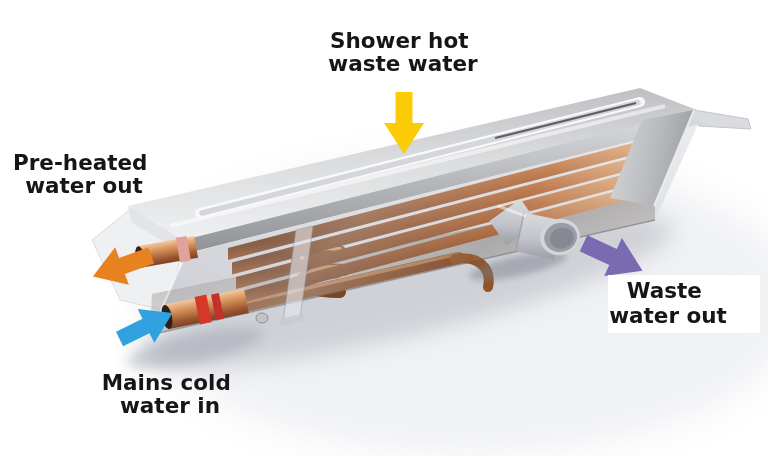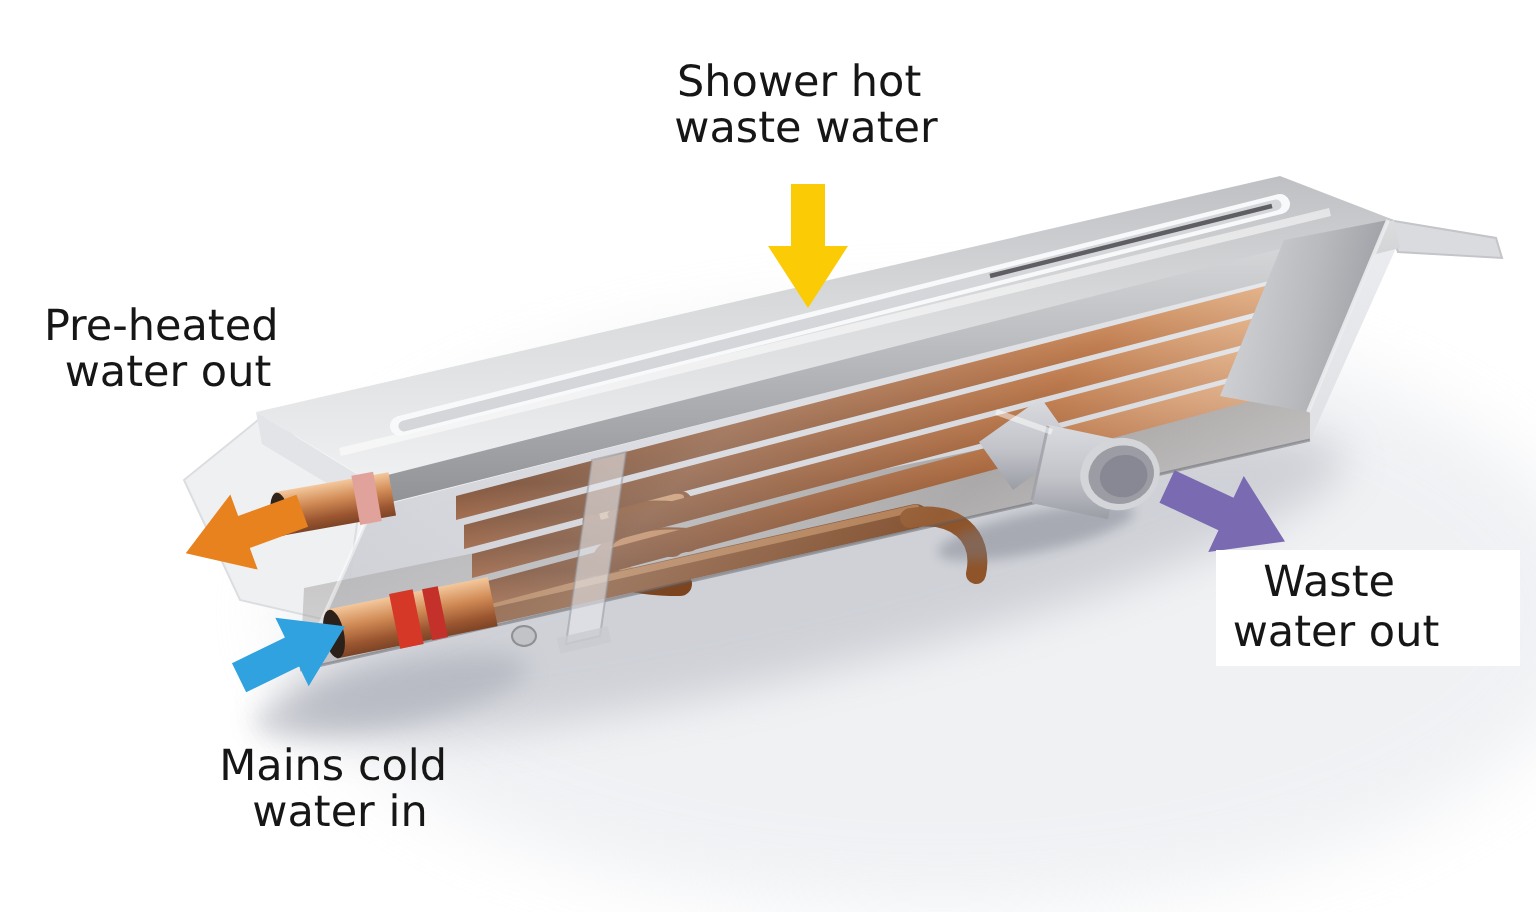--- a/index.html
+++ b/index.html
@@ -1,17 +1,17 @@
 <!DOCTYPE html>
 <html><head>
 <meta charset="utf-8">
 <style>
   html,body{margin:0;padding:0;background:#ffffff;}
   .stage{position:relative;width:768px;height:456px;background:#c2410c;overflow:hidden;
-         font-family:"DejaVu Sans", sans-serif;}
+         font-family:"DejaVu Sans", sans-serif;font-weight:bold;}
   svg{position:absolute;left:0;top:0;}
   .lbl{font-family:"DejaVu Sans", sans-serif;font-size:21.5px;fill:#161616;}
 </style>
 </head>
 <body>
 
 <div class="stage">
 <svg width="768" height="460" viewBox="0 0 768 460">
   <defs>
     <filter id="blur20" x="-40%" y="-40%" width="180%" height="180%">

